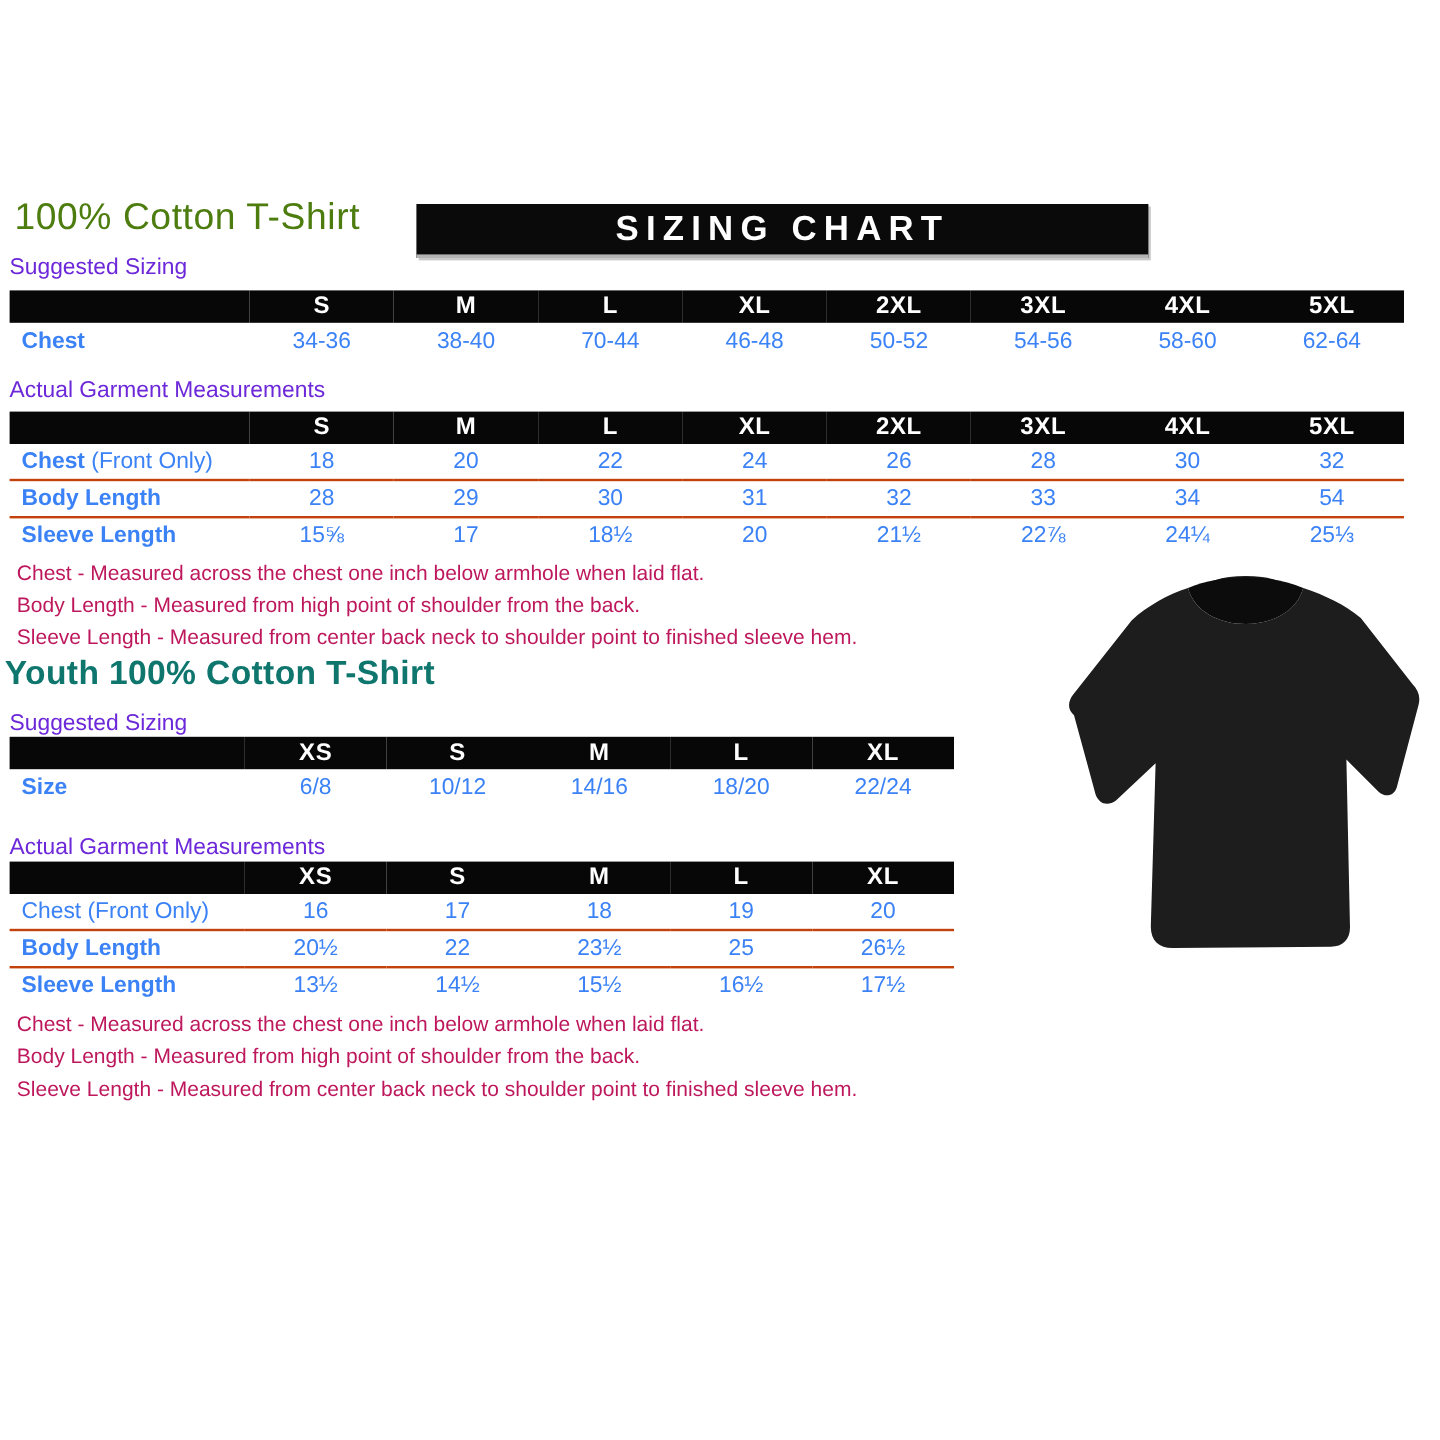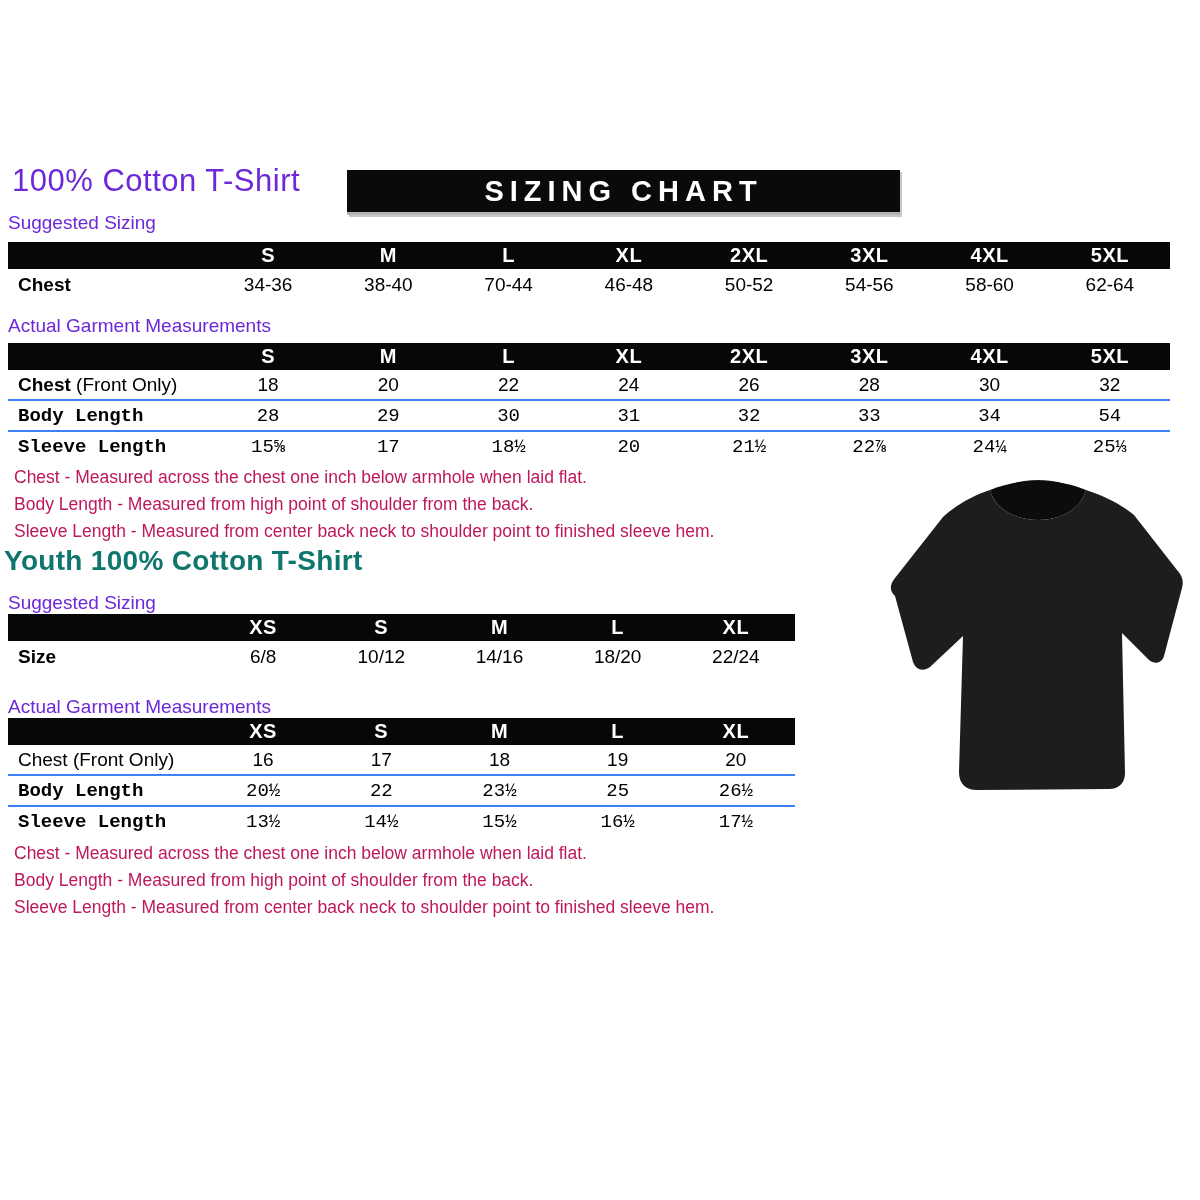--- a/index.html
+++ b/index.html
@@ -2,43 +2,43 @@
 <html><head>
 <meta charset="utf-8">
 <style>
   html,body{margin:0;padding:0;background:#fff;}
   #canvas{
     position:relative;width:1200px;height:1200px;background:#fff;overflow:hidden;
     font-family:"Liberation Sans","DejaVu Sans",sans-serif;color:#1b1b1b;
   }
   .page-title{
     position:absolute;left:12px;top:163px;margin:0;
-    font-size:31px;font-weight:400;color:#6d28d9;letter-spacing:0.5px;
+    font-size:31px;font-weight:400;color:#4d7c0f;letter-spacing:0.5px;
   }
   .banner{
-    position:absolute;left:347px;top:170px;width:553px;height:42px;
+    position:absolute;left:347px;top:170px;width:610px;height:42px;
     background:#0a0a0a;color:#fff;font-weight:700;font-size:29px;
     letter-spacing:6px;line-height:42px;text-align:center;
     border-bottom:3px solid #b3b3b3;box-shadow:2px 2px 0 #c9c9c9;
   }
   .sec-label{position:absolute;left:8px;font-size:19px;color:#6d28d9;}
   table.size-table{
     position:absolute;left:8px;border-collapse:collapse;table-layout:fixed;
   }
   table.size-table thead th{
     background:#070707;color:#fff;font-size:20px;font-weight:700;
     height:27px;padding:0;text-align:center;letter-spacing:0.5px;
   }
   table.size-table tbody td{
-    font-size:19px;color:#000000;text-align:center;padding:0;
+    font-size:19px;color:#3b82f6;text-align:center;padding:0;
   }
   table.t-suggested tbody td{height:31px;}
   table.t-measure tbody td{height:29px;}
   table.size-table td.label-cell{text-align:left;padding-left:10px;}
-  table.t-measure tbody tr + tr td{border-top:2px solid #3b82f6;font-family:Liberation Mono, monospace;}
+  table.t-measure tbody tr + tr td{border-top:2px solid #c2410c;}
   .lbl-b{font-weight:700;}
   .lbl-r{font-weight:400;text-align:center;}
   .notes{position:absolute;left:14px;font-size:17.5px;color:#be185d;}
   .notes div{line-height:27px;}
   .youth-title{
     position:absolute;left:4px;top:545px;margin:0;
     font-size:28px;font-weight:700;color:#0f766e;letter-spacing:0.3px;
   }
   .tshirt-wrap{position:absolute;left:886px;top:476px;width:305px;height:335px;}
 </style>

